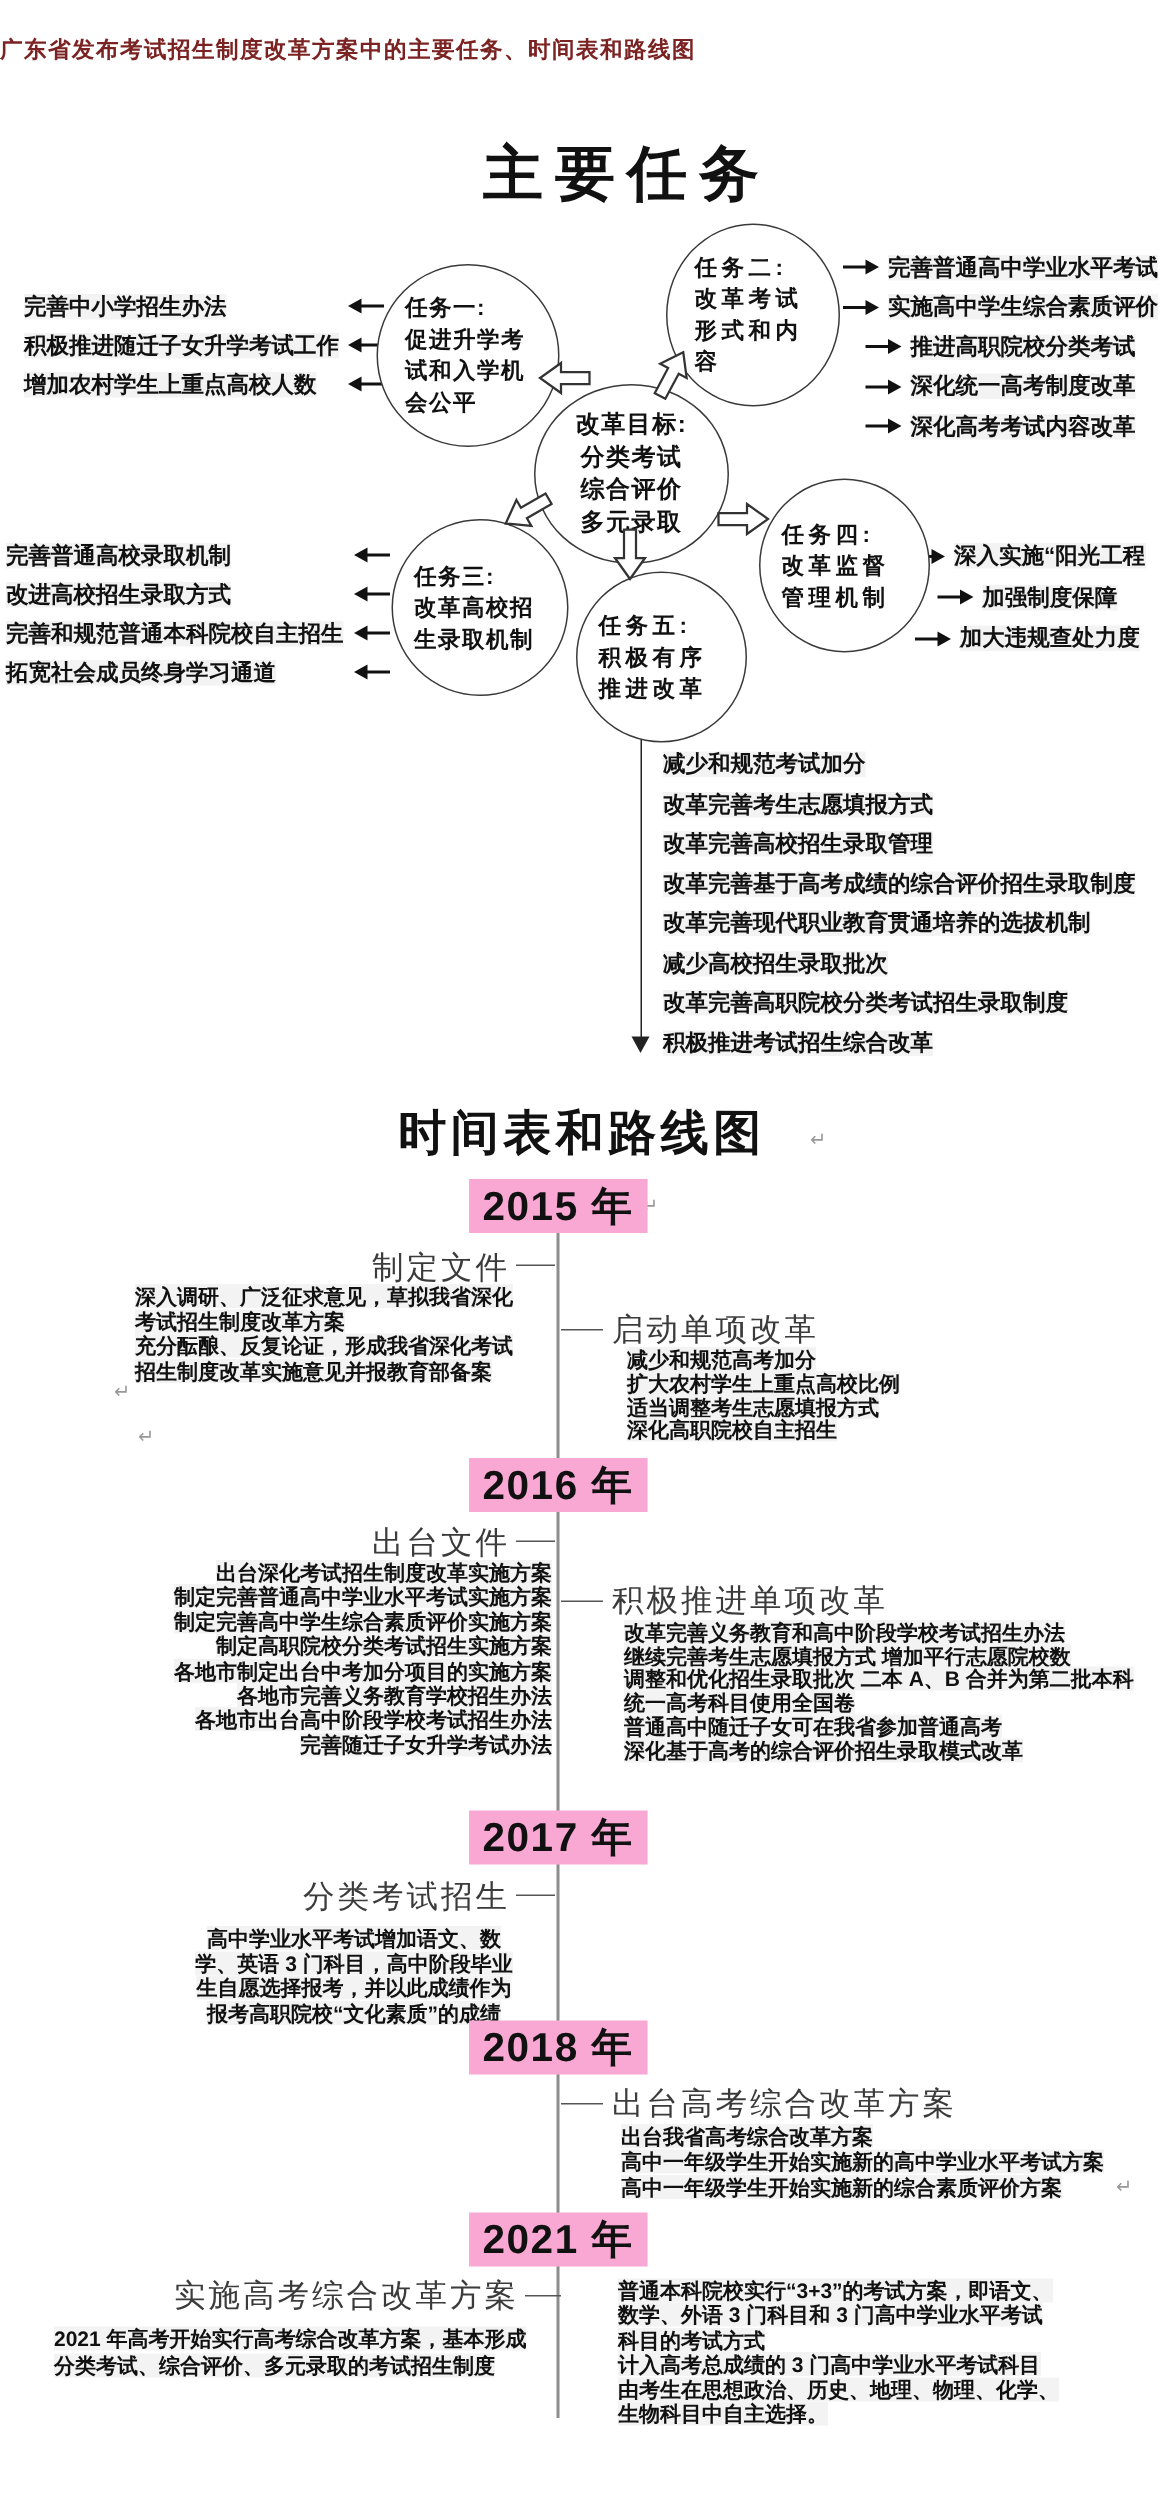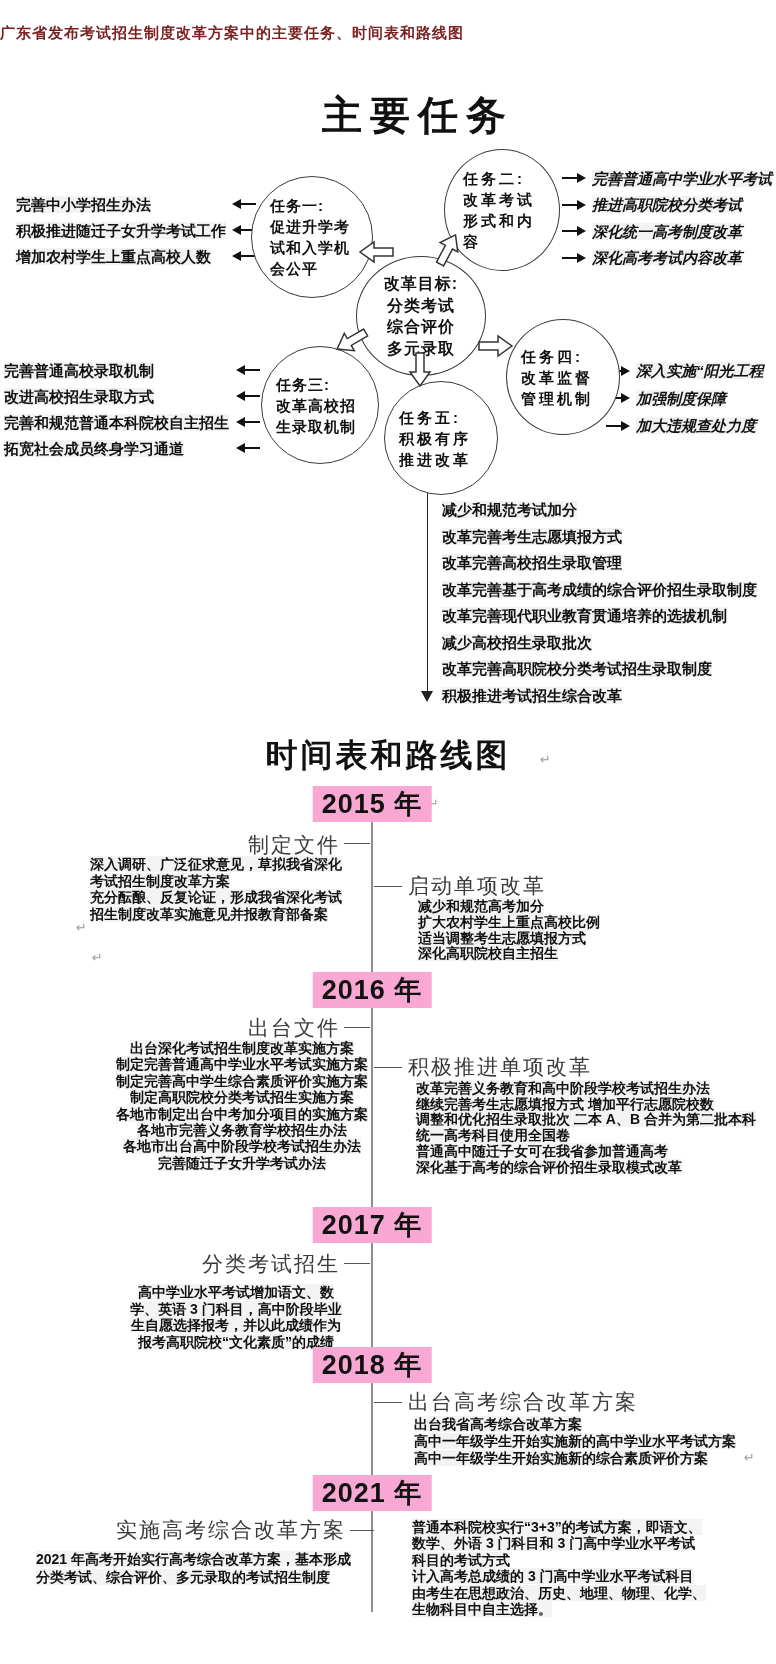--- a/index.html
+++ b/index.html
@@ -18,21 +18,21 @@
   .circle .sp{letter-spacing:3px;}
   .center-circle{z-index:2;}
   .center-circle .txt{text-align:center;padding:0 6px;font-size:16px;line-height:21.5px;letter-spacing:1px;}
   
   .al,.ar{position:relative;width:24px;height:10px;flex:0 0 auto;}
   .al::before{content:"";position:absolute;left:0;top:0;border-top:5px solid transparent;border-bottom:5px solid transparent;border-right:9px solid #111;}
   .al::after{content:"";position:absolute;left:8px;right:0;top:4px;border-top:2px solid #111;}
   .ar::before{content:"";position:absolute;right:0;top:0;border-top:5px solid transparent;border-bottom:5px solid transparent;border-left:9px solid #111;}
   .ar::after{content:"";position:absolute;left:0;right:8px;top:4px;border-top:2px solid #111;}
   .row-l{display:flex;justify-content:space-between;align-items:center;gap:6px;height:26px;}
-  .row-r{display:flex;justify-content:flex-start;align-items:center;gap:6px;height:26.5px;font-style:italic;}
+  .row-r{display:flex;justify-content:center;align-items:center;gap:6px;height:26.5px;}
   .item{font-weight:bold;font-size:15px;line-height:17px;background:#f3f3f3;white-space:nowrap;}
   .harrow{position:absolute;z-index:3;}
   
   .stem{left:427px;top:467px;height:226px;width:0;border-left:1.6px solid #222;z-index:0;}
   .stem-head{left:421px;top:691px;width:0;height:0;border-left:6.5px solid transparent;border-right:6.5px solid transparent;border-top:11px solid #222;}
   .stem-list{left:442px;top:497px;font-size:15px;font-weight:bold;line-height:26.5px;}
   
   .tl-line{left:371px;top:790px;width:2px;height:822px;background:#8d8d8d;z-index:0;}
   .year{position:absolute;left:372px;transform:translateX(-50%);background:#f9a8d4;padding:0 9px;font-size:27px;font-weight:bold;letter-spacing:1px;z-index:2;white-space:nowrap;}
   .sec-label{position:absolute;font-size:21px;color:#3b3b3b;letter-spacing:2px;white-space:nowrap;z-index:1;}
@@ -134,20 +134,24 @@
       </div>
   </div>
 
   <div class="abs" style="left:562px;top:165px;">
     <div class="row-r">
         <span class="ar"></span>
         <span class="item">完善普通高中学业水平考试</span>
       </div>
     <div class="row-r">
         <span class="ar"></span>
+        <span class="item">实施高中学生综合素质评价</span>
+      </div>
+    <div class="row-r">
+        <span class="ar"></span>
         <span class="item">推进高职院校分类考试</span>
       </div>
     <div class="row-r">
         <span class="ar"></span>
         <span class="item">深化统一高考制度改革</span>
       </div>
     <div class="row-r">
         <span class="ar"></span>
         <span class="item">深化高考考试内容改革</span>
       </div>
@@ -202,21 +206,21 @@
   <div class="dash" style="left:374px;top:886px;width:28px;"></div>
   <div class="tl-text" style="left:418px;top:899px;line-height:15.8px;">
     <span class="hl pre">减少和规范高考加分
 扩大农村学生上重点高校比例
 适当调整考生志愿填报方式
 深化高职院校自主招生</span>
   </div>
 
   <div class="sec-label left" style="right:436px;top:1014px;">出台文件</div>
   <div class="dash" style="left:344px;top:1027px;"></div>
-  <div class="tl-text" style="right:408px;top:1040px;text-align:center;line-height:16.4px;">
+  <div class="tl-text" style="right:408px;top:1040px;text-align:right;line-height:16.4px;">
     <span class="hl pre">出台深化考试招生制度改革实施方案
 制定完善普通高中学业水平考试实施方案
 制定完善高中学生综合素质评价实施方案
 制定高职院校分类考试招生实施方案
 各地市制定出台中考加分项目的实施方案
 各地市完善义务教育学校招生办法
 各地市出台高中阶段学校考试招生办法
 完善随迁子女升学考试办法</span>
   </div>
   <div class="sec-label right" style="top:1053px;">积极推进单项改革</div>

